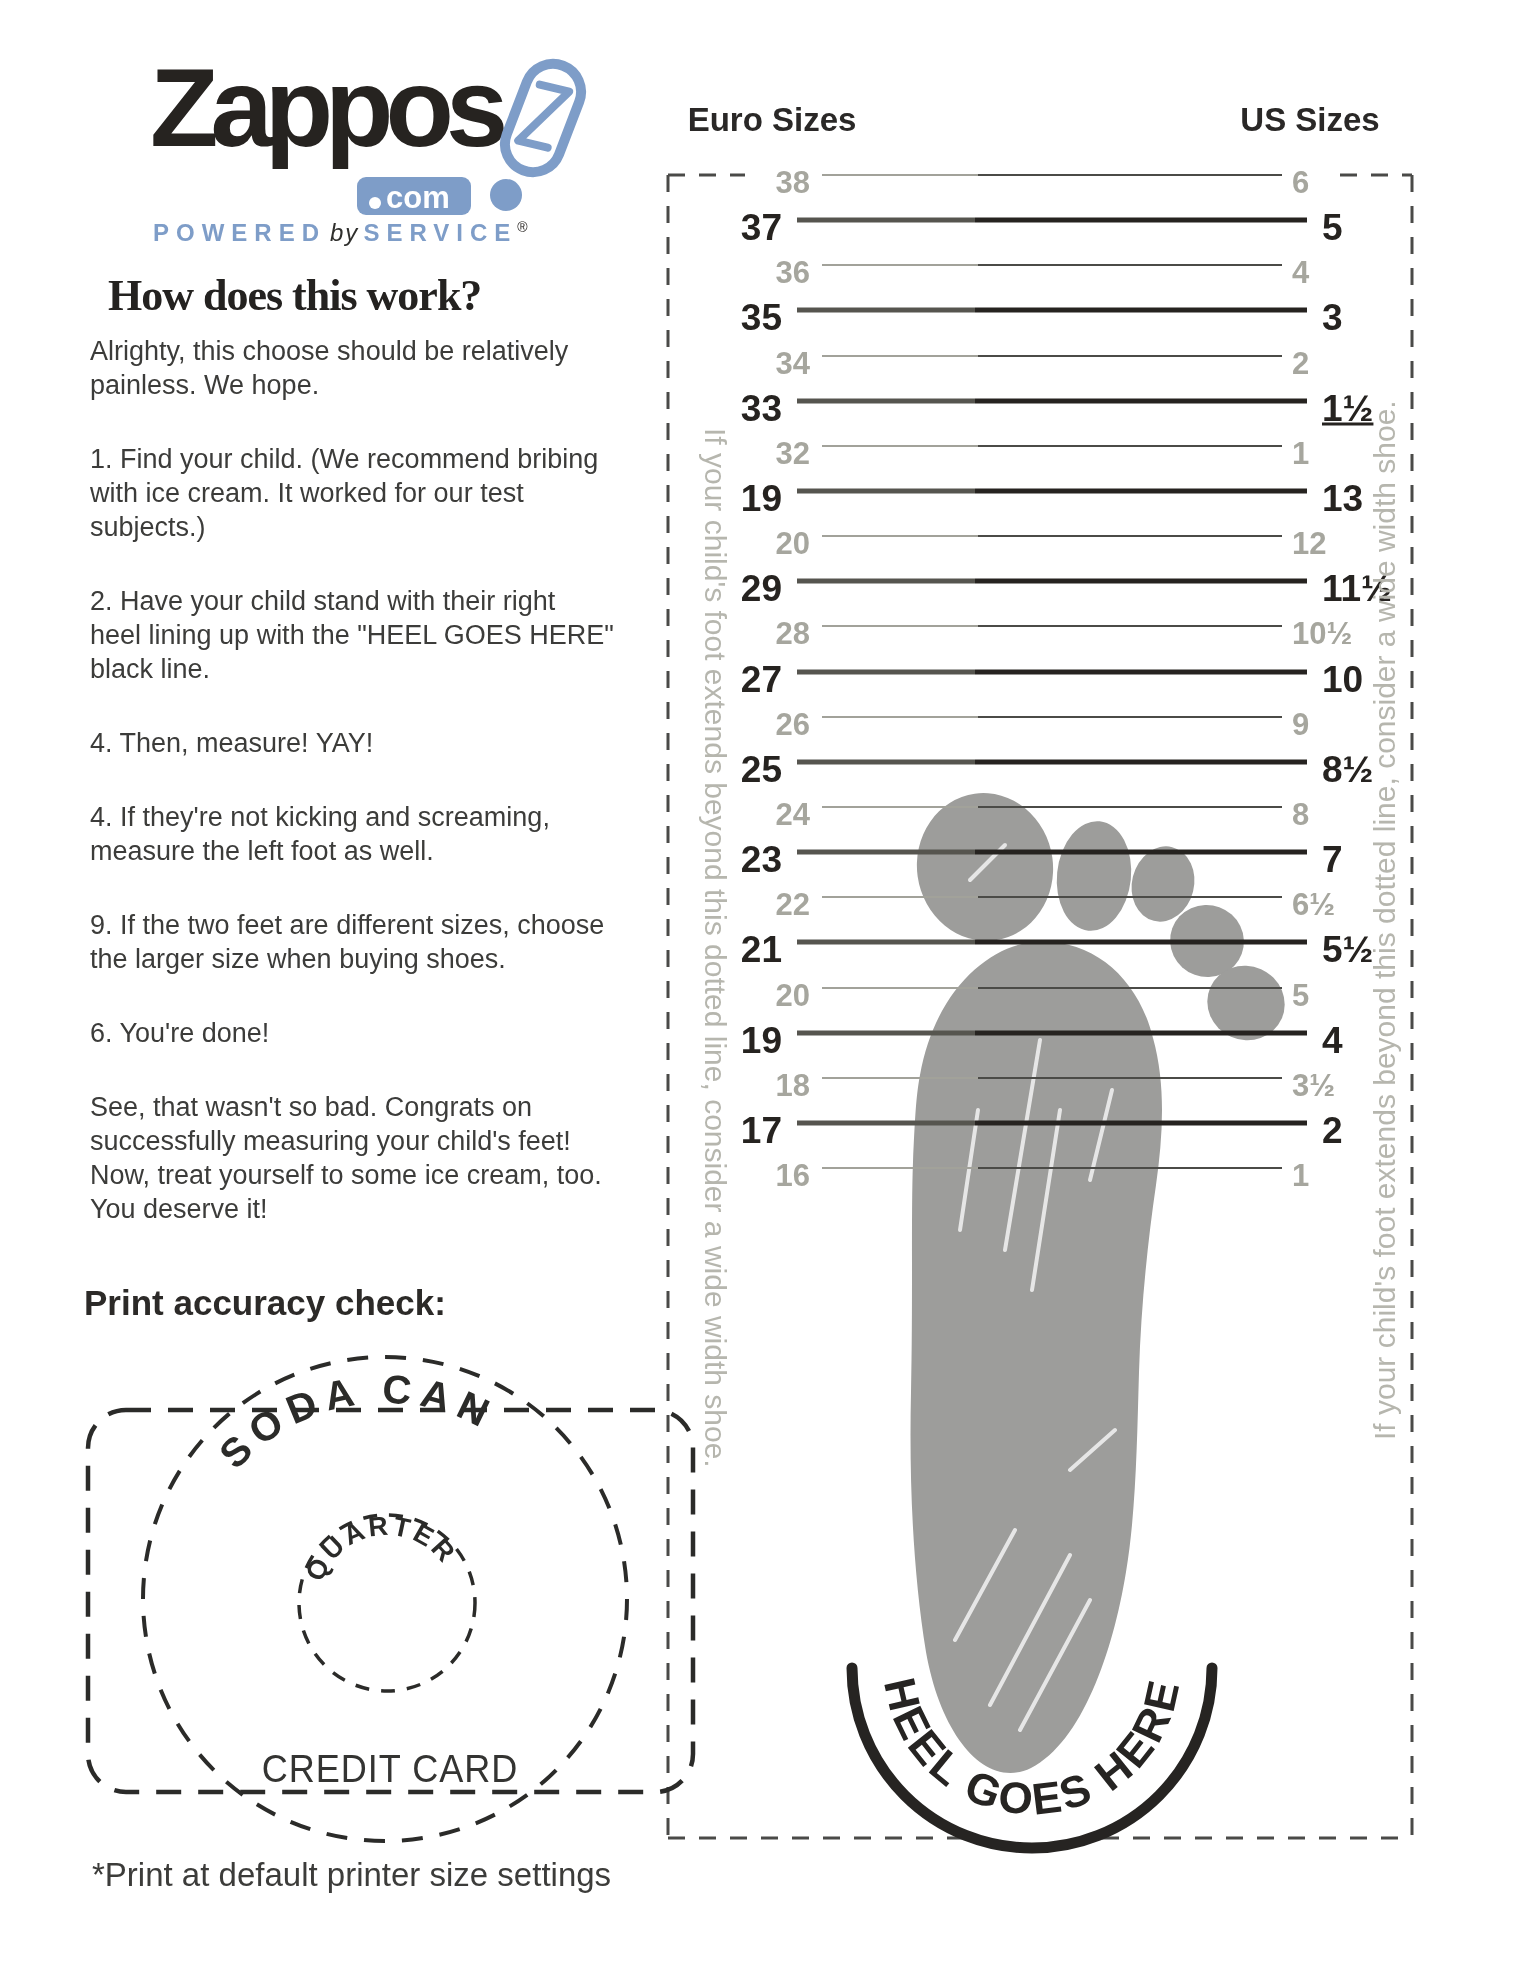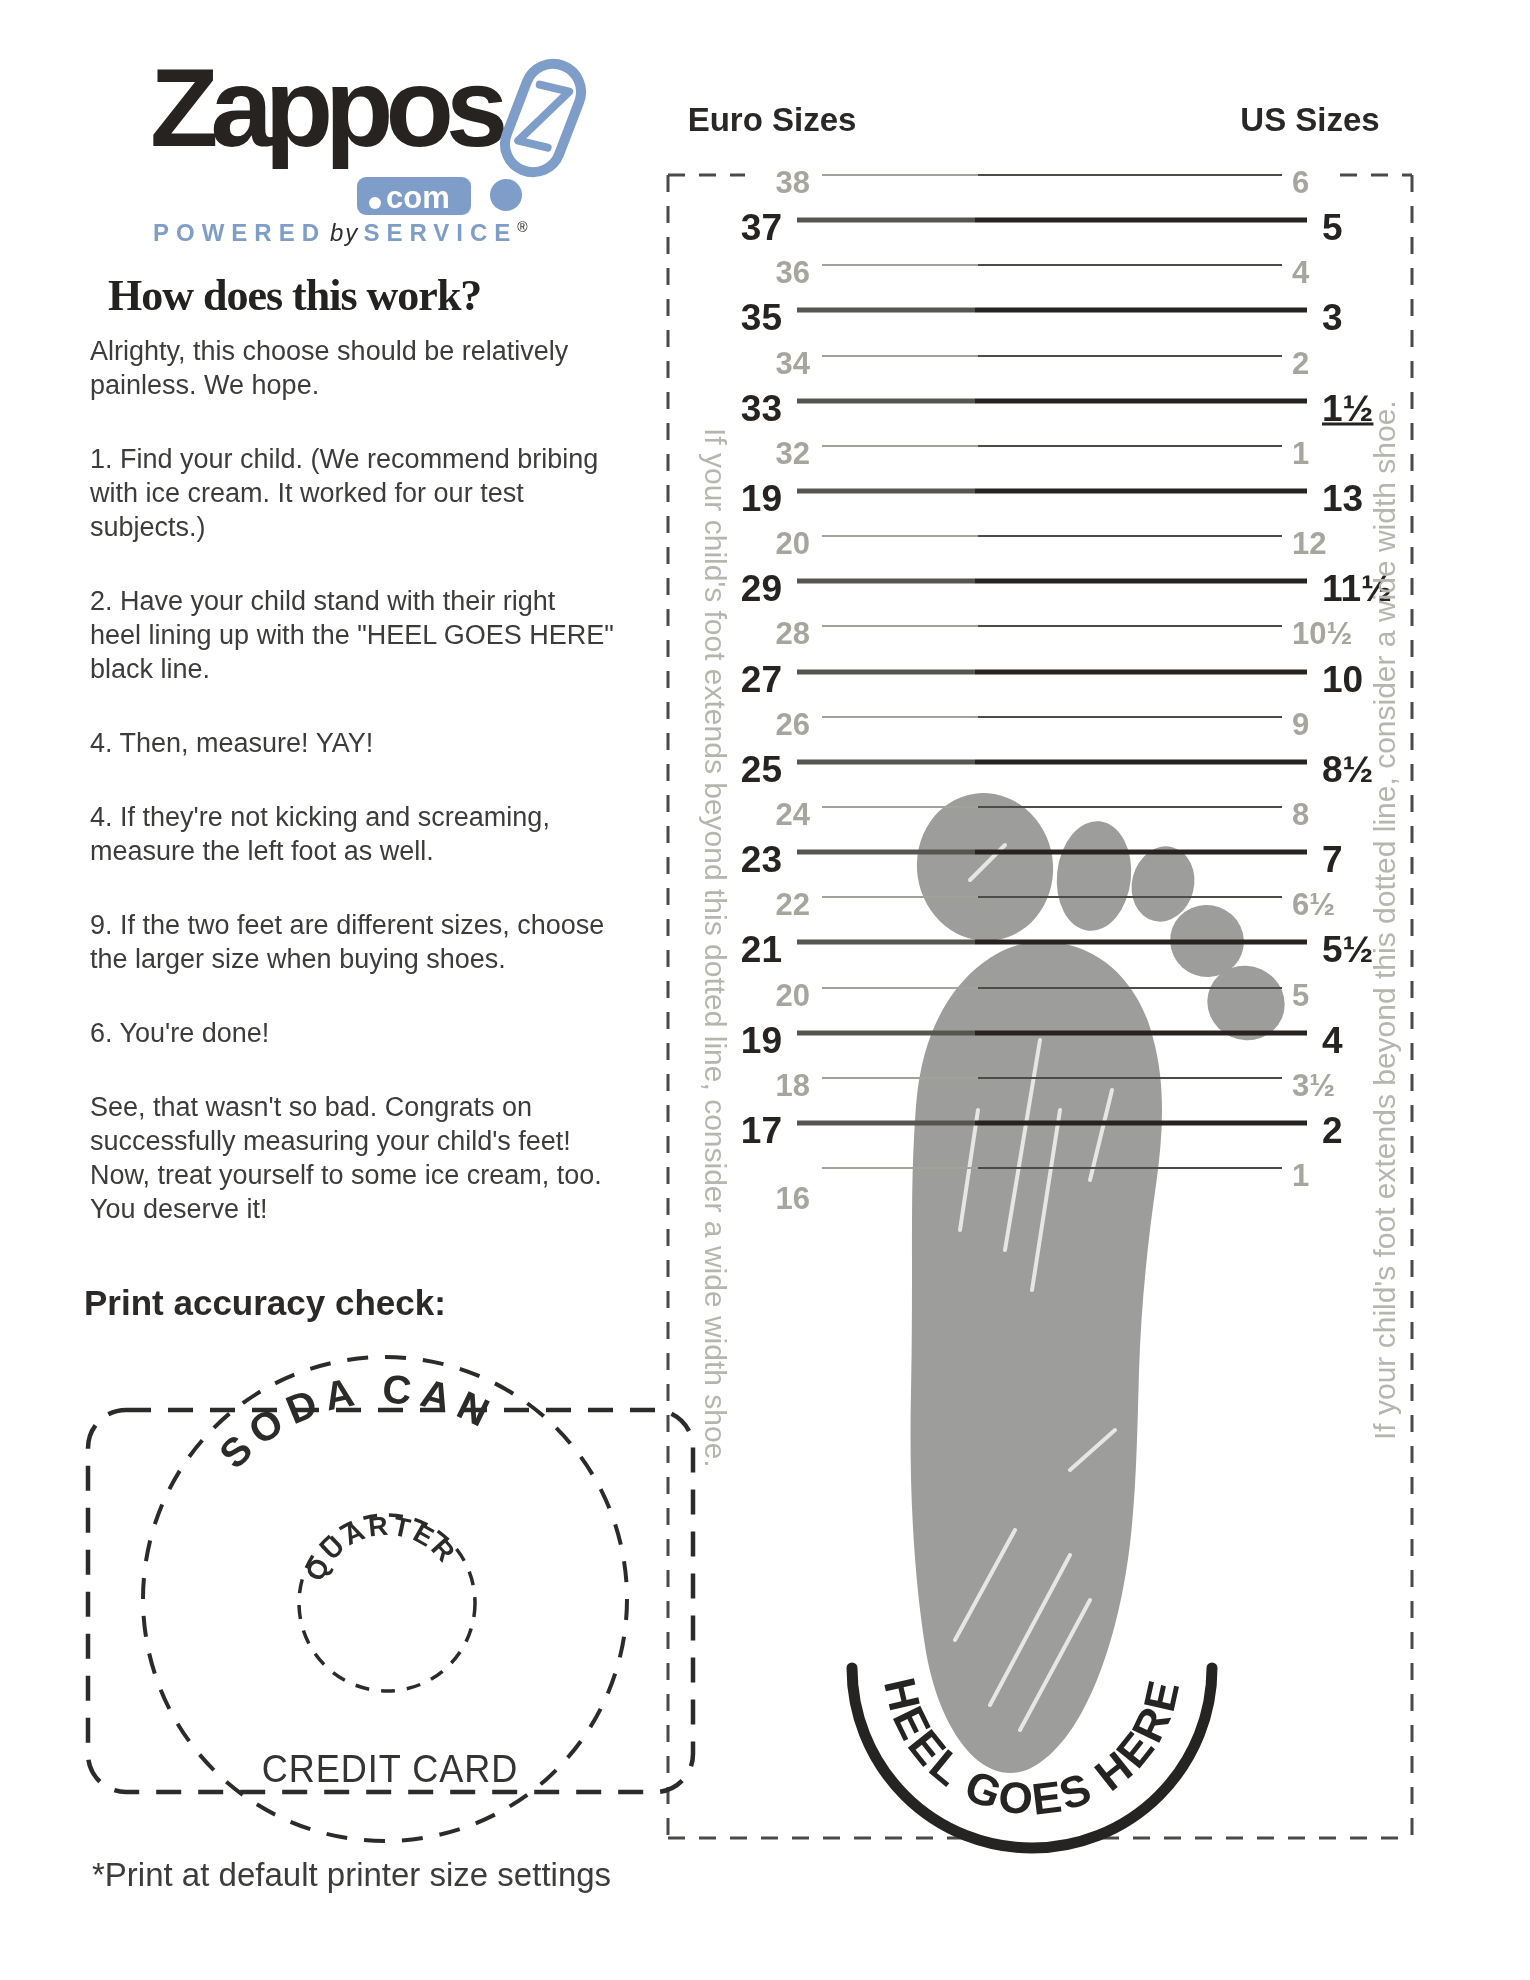--- a/index.html
+++ b/index.html
@@ -267,21 +267,21 @@
         <span class="euro" style="top: 7px;">18</span>
         <span class="line"></span>
         <span class="us" style="top: 7px;">3½</span>
       </div>
       <div class="ruler-row bold" style="top: 1122.94px;">
         <span class="euro" style="top: 7px;">17</span>
         <span class="line"></span>
         <span class="us" style="top: 7px;">2</span>
       </div>
       <div class="ruler-row" style="top: 1168.08px;">
-        <span class="euro" style="top: 7px; margin-top: 23px;">16</span>
+        <span class="euro" style="top: 7px;">16</span>
         <span class="line"></span>
         <span class="us" style="top: 7px;">1</span>
       </div>
     </div>
   <div class="wide-note left">If your child's foot extends beyond this dotted line, consider a wide width shoe.</div>
   <div class="wide-note right">If your child's foot extends beyond this dotted line, consider a wide width shoe.</div>
 
   <svg width="1530" height="1980" viewBox="0 0 1530 1980">
     <defs>
       <path id="heelTextArc" d="M 884,1666 A 148,148 0 0 0 1180,1666"></path>

